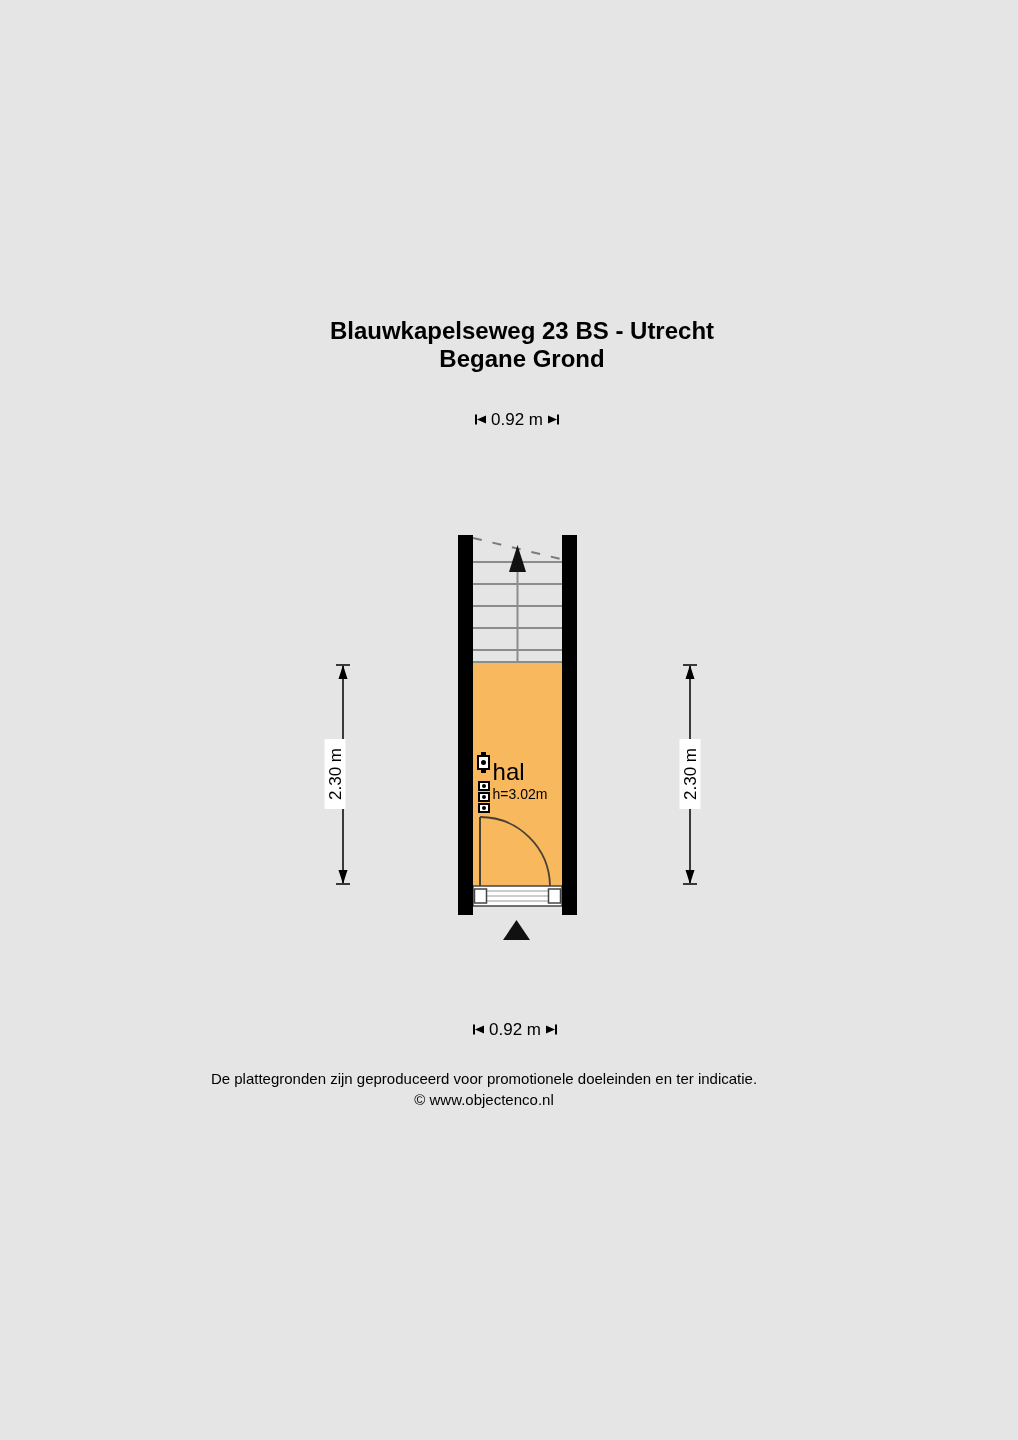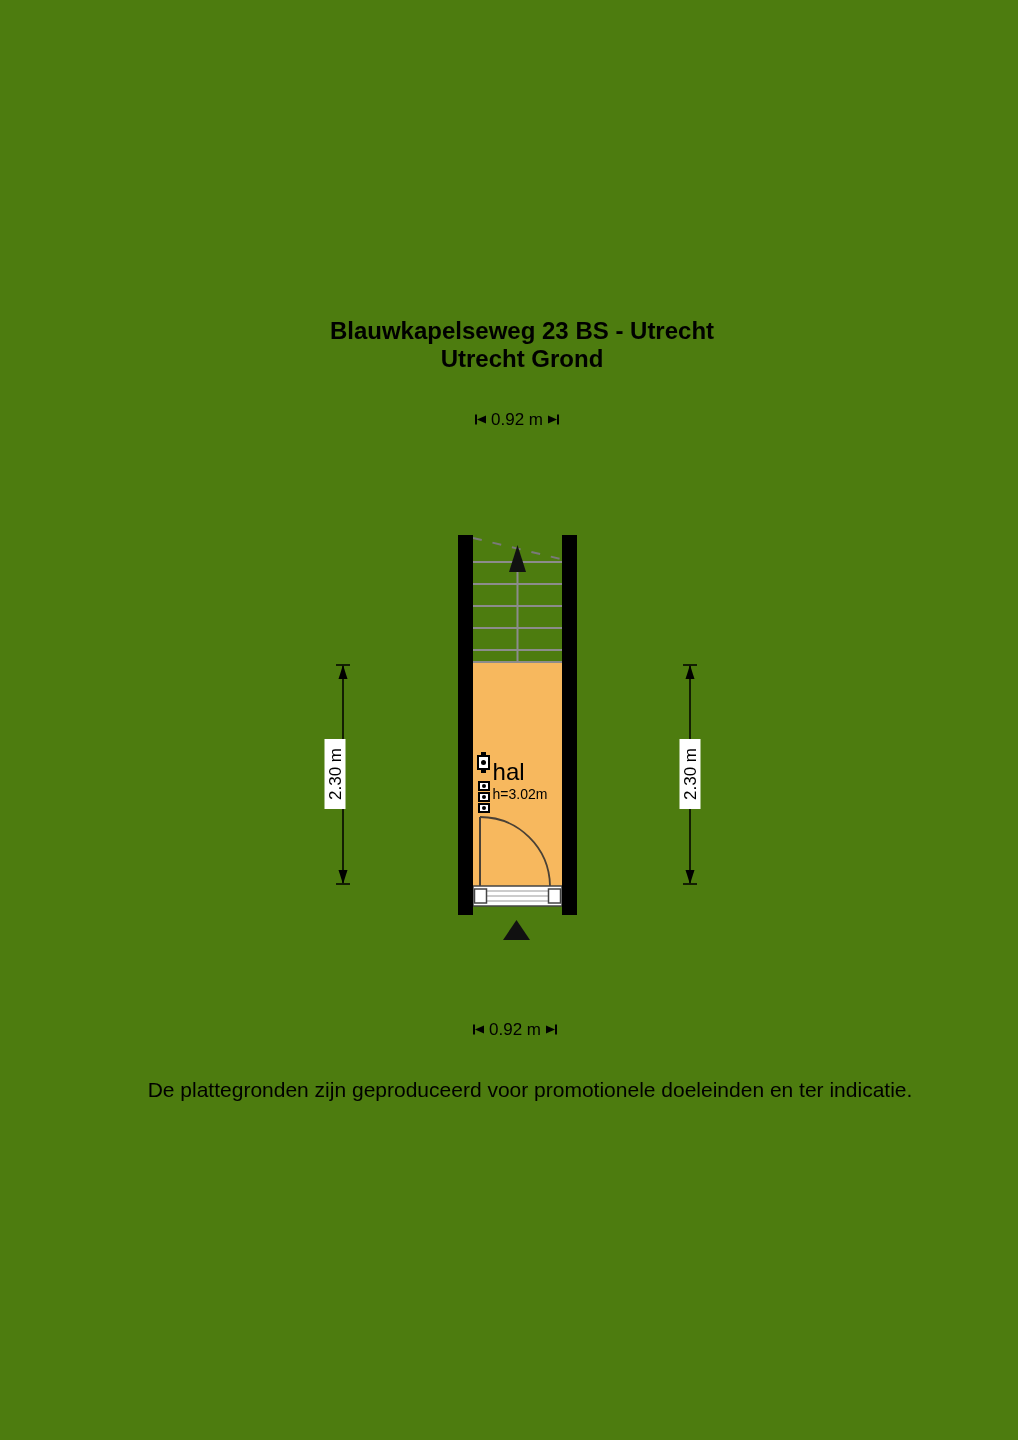--- a/index.html
+++ b/index.html
@@ -1,19 +1,19 @@
 <!DOCTYPE html>
 <html><head>
 <meta charset="utf-8">
 <style>
   html,body{margin:0;padding:0;background:#fff;}
   .page{
     position:relative;
     width:1018px;height:1440px;
-    background:#4d7c0f;
+    background:#e5e5e5;
     font-family:"Liberation Sans", sans-serif;
     color:#000;
     overflow:hidden;
   }
   .abs{position:absolute;}
   .centered{transform:translate(-50%,-50%);}
   .plan-title{
     left:522px;top:345px;
     transform:translate(-50%,-50%);
     text-align:center;
@@ -37,24 +37,24 @@
   }
   .rot{transform:translate(-50%,-50%) rotate(-90deg);}
   .room-label{
     left:520px;top:781px;
     transform:translate(-50%,-50%);
     text-align:left;white-space:nowrap;
   }
   .room-label .room-name{font-size:24px;line-height:26px;}
   .room-label .room-h{font-size:14px;line-height:18px;}
   .footer{
-    left:530px;top:1089px;
+    left:484px;top:1089px;
     transform:translate(-50%,-50%);
     text-align:center;
-    font-size:21px;line-height:21px;
+    font-size:15px;line-height:21px;
     white-space:nowrap;
   }
   
   .bell{
     left:477px;top:752px;width:13px;height:21px;
     display:flex;flex-direction:column;align-items:center;
   }
   .bell .cap{width:5px;height:3px;background:#000;}
   .bell .body{
     width:9px;height:11px;background:#fff;border:2px solid #000;
@@ -123,21 +123,21 @@
       <line x1="683" y1="665" x2="697" y2="665"></line>
       <line x1="683" y1="884" x2="697" y2="884"></line>
       <line x1="690" y1="666" x2="690" y2="883"></line>
       <polygon points="690,665 685.5,679 694.5,679" fill="#000" stroke="none"></polygon>
       <polygon points="690,884 685.5,870 694.5,870" fill="#000" stroke="none"></polygon>
     </g>
   </svg>
 
   <div class="abs plan-title">
     <div>Blauwkapelseweg 23 BS - Utrecht</div>
-    <div>Utrecht Grond</div>
+    <div>Begane Grond</div>
   </div>
 
   <div class="abs dim-h centered" style="left:517px;top:419px;">
     <span class="tick"></span>
     <span class="tri left"></span>
     <span class="txt">0.92 m</span>
     <span class="tri right"></span>
     <span class="tick"></span>
   </div>
 
@@ -172,15 +172,16 @@
     <span class="m">
         <span class="dot"></span>
       </span>
     <span class="m">
         <span class="dot"></span>
       </span>
   </div>
 
   <div class="abs footer">
     <div>De plattegronden zijn geproduceerd voor promotionele doeleinden en ter indicatie.</div>
+    <div>© www.objectenco.nl</div>
   </div>
 
 </div>
 
 </body></html>

